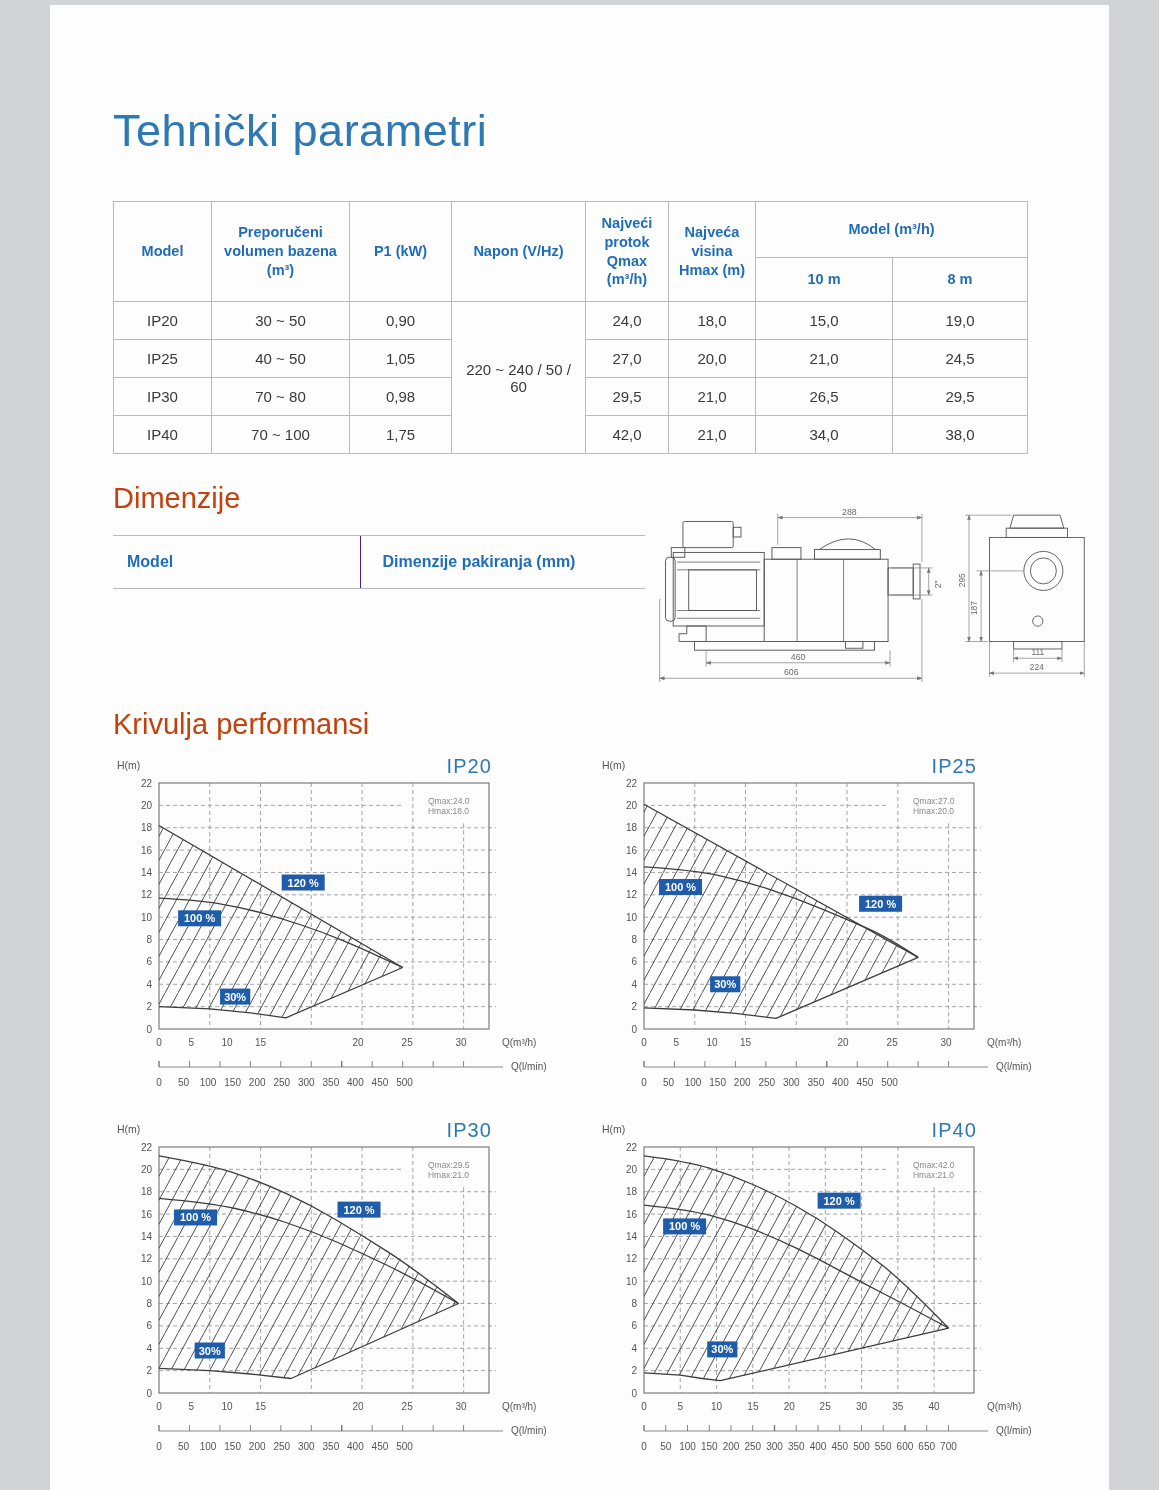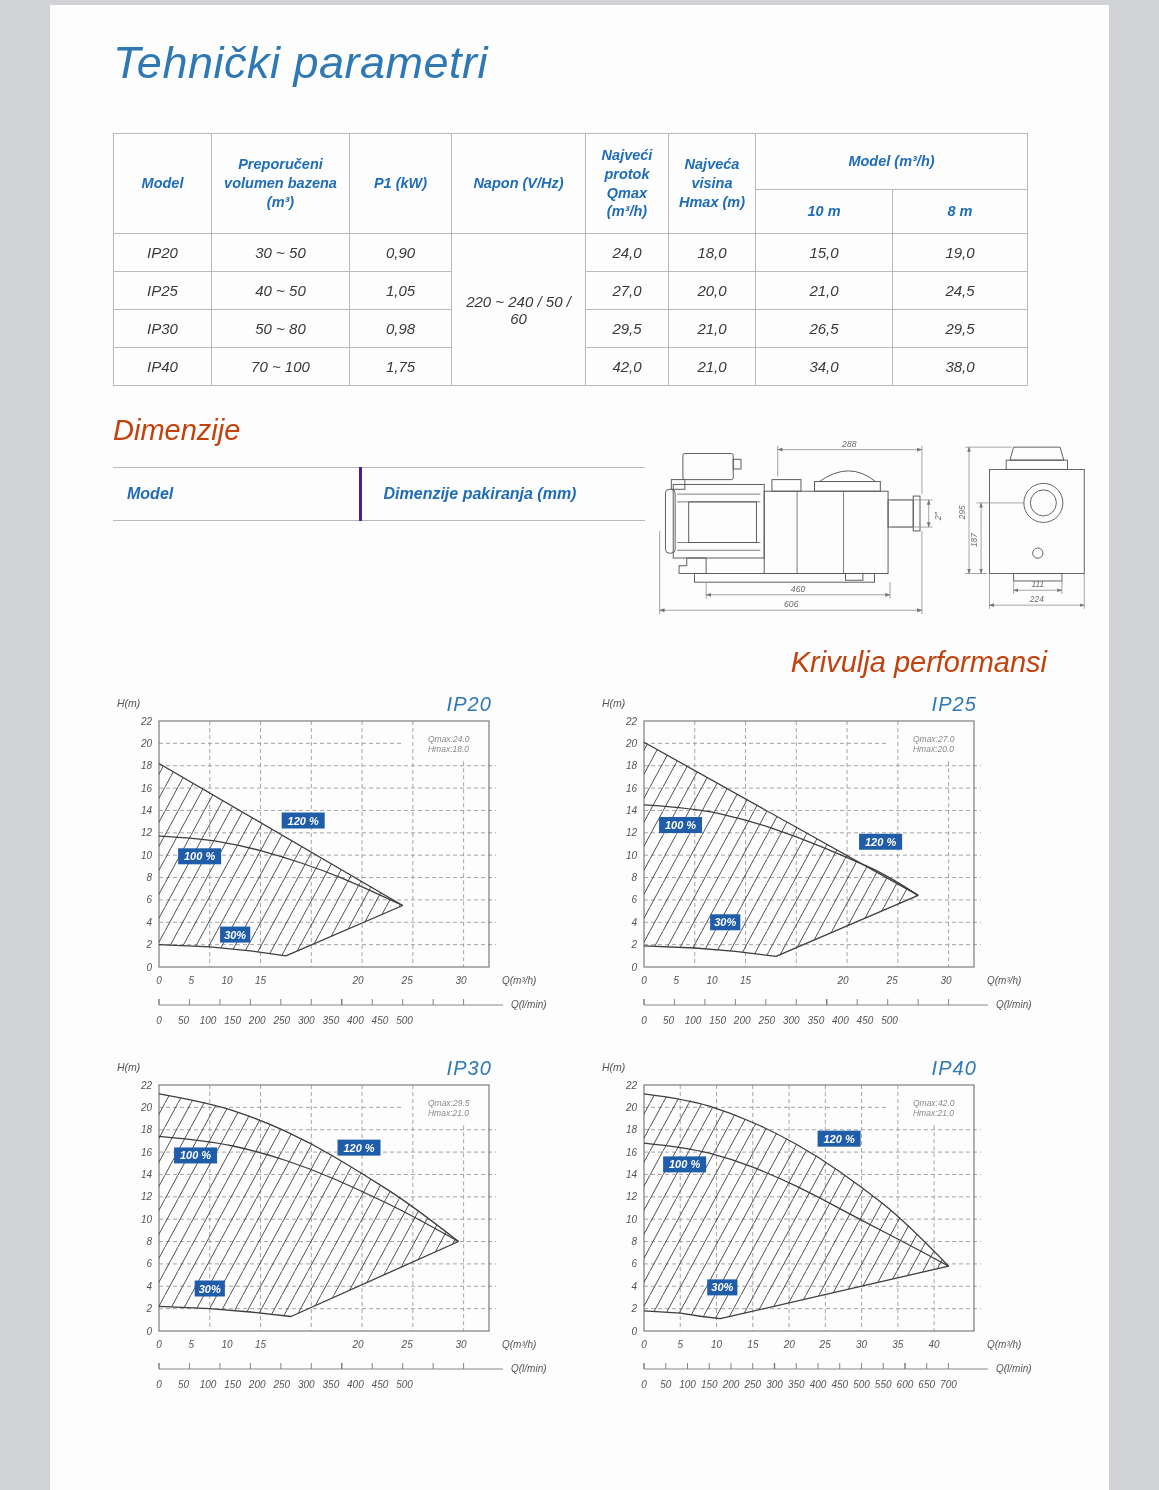--- a/index.html
+++ b/index.html
@@ -1,41 +1,41 @@
 <!DOCTYPE html>
 <html><head>
 <meta charset="utf-8">
 <style>
   * { box-sizing: border-box; margin: 0; padding: 0; }
   html,body { background:#d2d3d7; font-family:"Liberation Sans","DejaVu Sans",sans-serif; }
   .page { width:1059px; margin:5px auto 0 auto; background:#fdfdfe; min-height:1485px;
-          padding:32px 62px 30px 63px;font-style:italic; }
+          padding:100px 62px 30px 63px; }
   .main-title { color:#2e78b4; font-size:45px; font-weight:500; letter-spacing:.5px; }
 
   
   table.params { border-collapse:collapse; width:914px; margin-top:44px; table-layout:fixed; }
   table.params th, table.params td { border:1px solid #b9babc; text-align:center; vertical-align:middle; }
   table.params th { color:#1f6db6; font-weight:bold; font-size:14.5px; line-height:1.3; padding:6px 4px; }
   table.params td { color:#3a3a3a; font-size:15px; padding:9px 4px; height:38px; }
   table.params tr.subhead th { height:44px; }
   table.params tr.tophead th { height:56px; }
 
   
   .section-title { color:#c2410c; font-size:29px; font-weight:500; }
   .dim-section { position:relative; margin-top:28px; min-height:208px; }
   table.dims { border-collapse:collapse; width:532px; margin-top:20px; }
   table.dims th, table.dims td { border-top:1px solid #b9babc; border-bottom:1px solid #b9babc;
      text-align:left; padding-left:14px; }
   table.dims th { color:#1f6db6; font-weight:bold; font-size:16px; height:53px; }
   table.dims td { color:#3a3a3a; font-size:16.5px; height:64px; }
-  table.dims .col2 { border-left:3px solid #4c1d95; padding-left:22px; }
+  table.dims .col2 { border-left:1px solid #4c1d95; padding-left:22px; }
   .drawings { position:absolute; left:537px; top:21px; display:flex; gap:6px; }
 
   
-  .perf-title { margin-top:24px;text-align:right; }
+  .perf-title { margin-top:18px; }
   .charts { display:flex; flex-wrap:wrap; justify-content:space-between; margin-top:12px; width:933px; row-gap:22px; }
   .chart-slot { width:448px; height:342px;text-align:right; }
   svg text { font-family:"Liberation Sans","DejaVu Sans",sans-serif; }
 </style>
 </head>
 <body>
 
 <div class="page">
 
   <h1 class="main-title">Tehnički parametri</h1>
@@ -81,21 +81,21 @@
         <td>IP25</td>
         <td>40 ~ 50</td>
         <td>1,05</td>
         <td>27,0</td>
         <td>20,0</td>
         <td>21,0</td>
         <td>24,5</td>
       </tr>
       <tr>
         <td>IP30</td>
-        <td>50 ~ 80</td>
+        <td>70 ~ 80</td>
         <td>0,98</td>
         <td>29,5</td>
         <td>21,0</td>
         <td>26,5</td>
         <td>29,5</td>
       </tr>
       <tr>
         <td>IP40</td>
         <td>70 ~ 100</td>
         <td>1,75</td>

